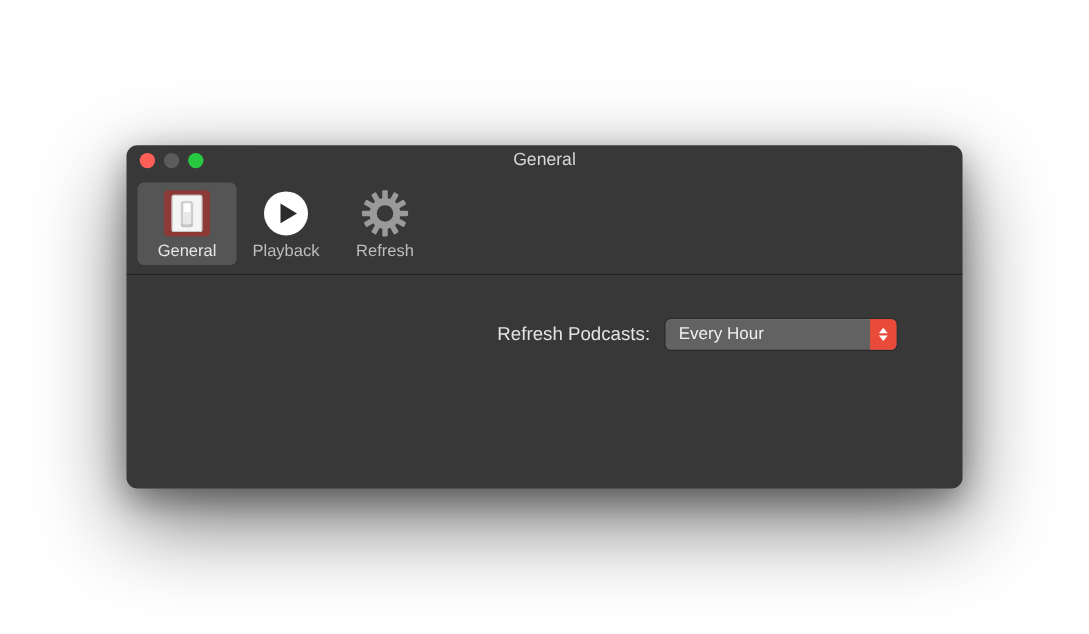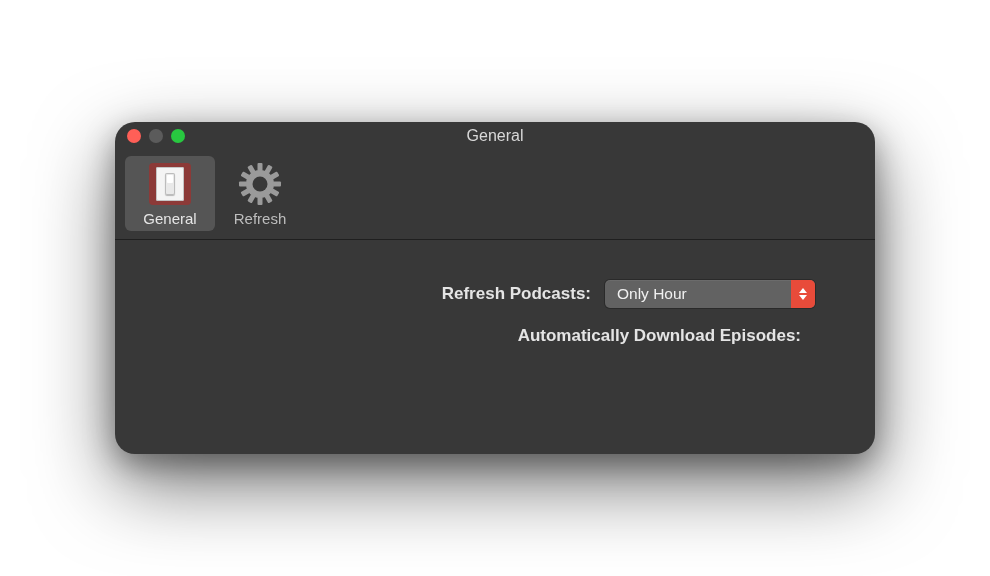--- a/index.html
+++ b/index.html
@@ -8,21 +8,21 @@
       height: 576px;
       background: #ffffff;
       font-family: -apple-system, "Helvetica Neue", Arial, sans-serif;
       display: flex;
       align-items: center;
       justify-content: center;
     }
     .window {
       width: 760px;
       background: #383838;
-      border-radius: 20px;
+      border-radius: 10px;
       box-shadow: 0 30px 80px rgba(0,0,0,0.55), 0 10px 30px rgba(0,0,0,0.35);
       overflow: hidden;
       position: relative;
     }
     .titlebar {
       height: 28px;
       display: flex;
       align-items: center;
       position: relative;
       padding: 0 12px;
@@ -90,21 +90,20 @@
       display: flex;
       align-items: center;
       margin-bottom: 18px;
     }
     .label {
       flex: 1;
       text-align: right;
       color: #e4e4e4;
       font-size: 17px;
       padding-right: 14px;
-      font-weight: bold;
     }
     .select {
       width: 210px;
       height: 28px;
       background: #626262;
       border-radius: 5px;
       display: flex;
       align-items: center;
       position: relative;
       box-shadow: inset 0 1px 0 rgba(255,255,255,0.06), 0 0 0 1px rgba(0,0,0,0.25);
@@ -189,20 +188,29 @@
       <div class="icon-wrap">
         <div class="switch-tile">
           <div class="switch-inner">
             <div class="switch-toggle"></div>
           </div>
         </div>
       </div>
       <div class="tab-label">General</div>
     </div>
 
+    <div class="tab">
+      <div class="icon-wrap">
+        <svg width="42" height="42" viewBox="0 0 42 42">
+          <circle cx="21" cy="21" r="20" fill="#ffffff"></circle>
+          <polygon points="16,12 16,30 31,21" fill="#2b2b2b"></polygon>
+        </svg>
+      </div>
+      <div class="tab-label">Playback</div>
+    </div>
 
     <div class="tab">
       <div class="icon-wrap">
         <svg width="44" height="44" viewBox="0 0 44 44">
           <g fill="#9a9a9a">
             <g transform="translate(22,22)">
               <g>
                 <rect x="-2.5" y="-21" width="5" height="8" rx="1"></rect>
                 <rect x="-2.5" y="13" width="5" height="8" rx="1"></rect>
                 <rect x="-21" y="-2.5" width="8" height="5" rx="1"></rect>
@@ -233,27 +241,26 @@
       <div class="tab-label">Refresh</div>
     </div>
 
   </div>
 
   <div class="content">
 
     <div class="row">
       <div class="label">Refresh Podcasts:</div>
       <div class="select">
-        <div class="select-value">Only Hour</div>
+        <div class="select-value">Every Hour</div>
         <div class="select-arrows">
           <div class="arrow-up"></div>
           <div class="arrow-down"></div>
         </div>
       </div>
     </div>
 
     <div class="row">
-      <div class="label">Automatically Download Episodes:</div>
     </div>
 
   </div>
 
 </div>
 
 </body></html>

